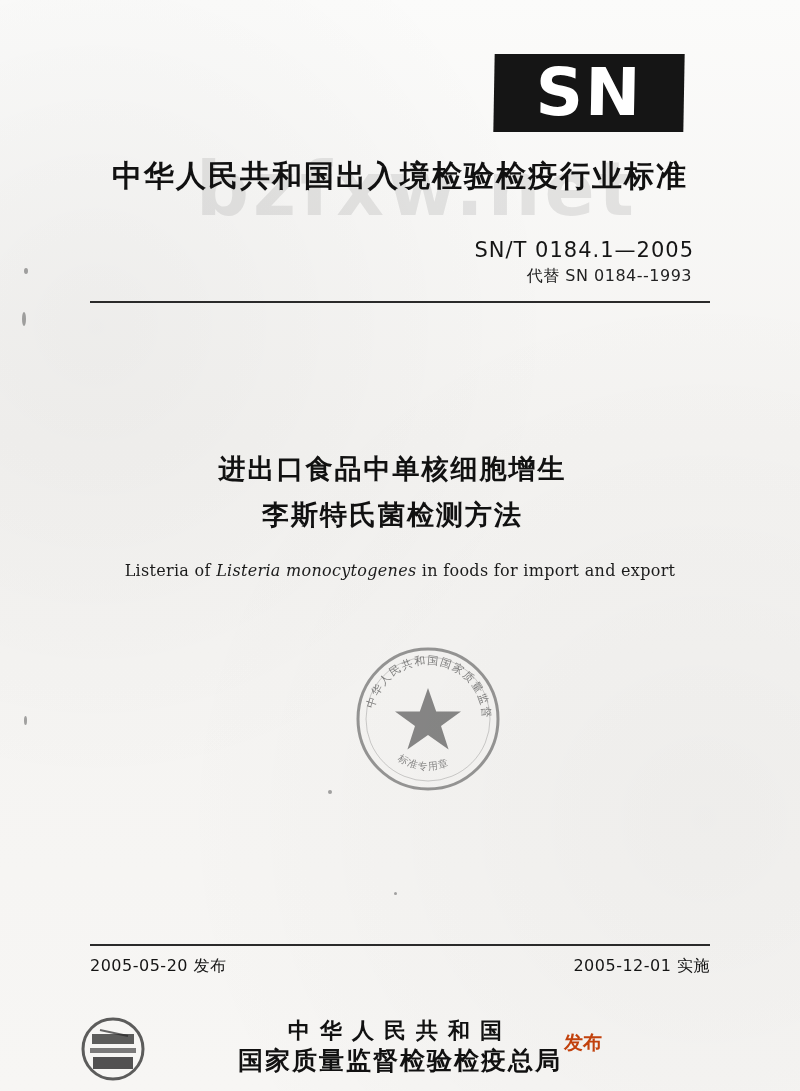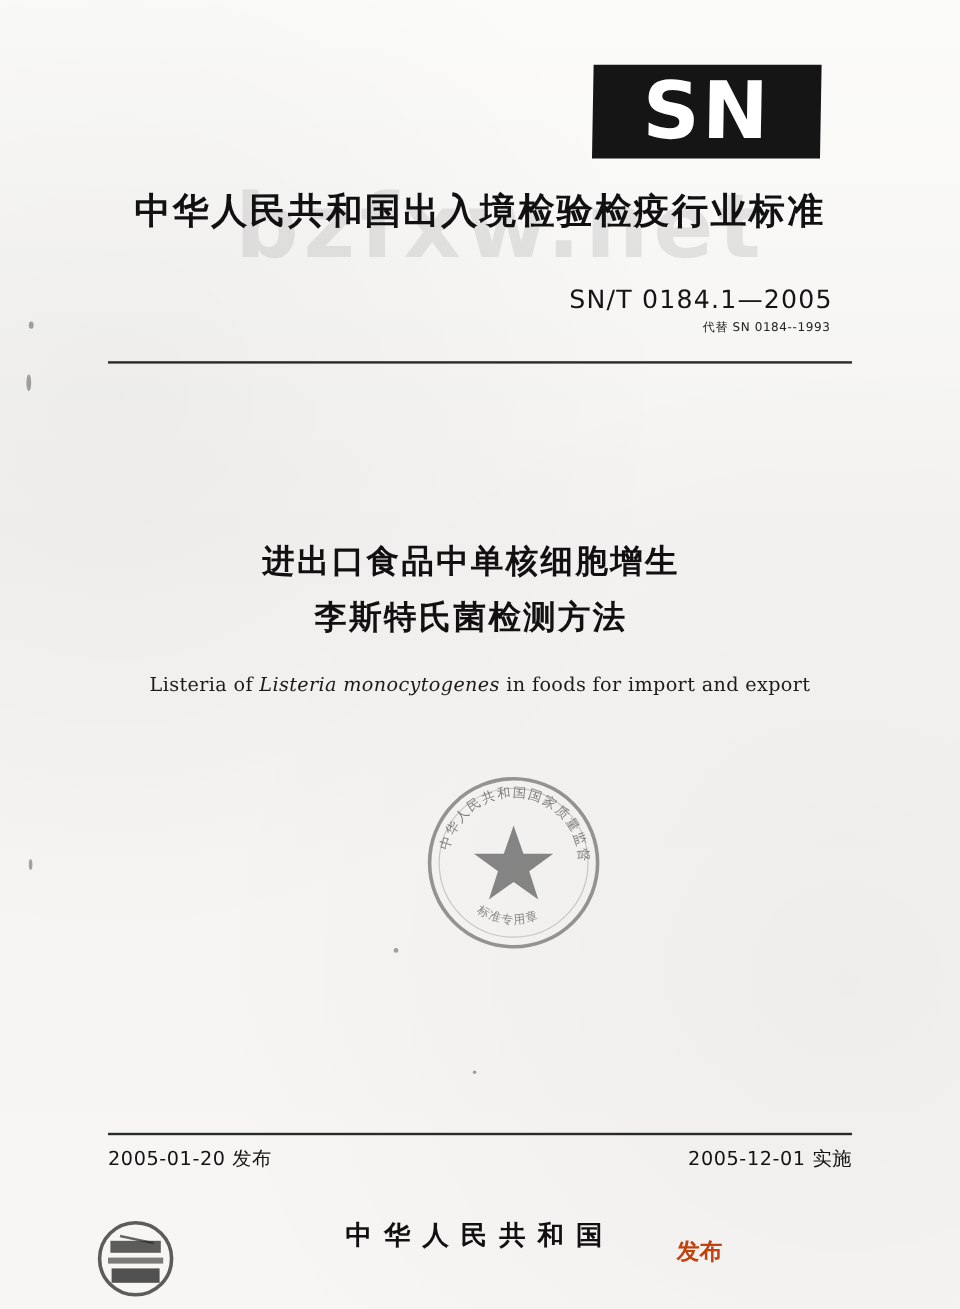--- a/index.html
+++ b/index.html
@@ -93,21 +93,21 @@
     font-size: 21px;
     letter-spacing: 1px;
     color: #151515;
   }
   .std-replace {
     position: absolute;
     right: 80px;
     top: 250px;
     text-align: right;
     font-family: "DejaVu Sans", sans-serif;
-    font-size: 10px;
+    font-size: 16px;
     letter-spacing: 0.5px;
     color: #222;
   }
 
   .rule-top {
     position: absolute;
     left: 62px;
     right: 62px;
     top: 285px;
     border-top: 2px solid #2a2a2a;
@@ -259,33 +259,34 @@
         <textPath href="#sealTop" startOffset="6%">中华人民共和国国家质量监督检验检疫</textPath>
       </text>
       <path id="sealBot" d="M 28 96 A 52 52 0 0 0 122 96" fill="none"></path>
       <text font-size="10" fill="rgba(60,60,60,0.6)" font-family="DejaVu Sans, sans-serif" letter-spacing="1">
         <textPath href="#sealBot" startOffset="22%">标准专用章</textPath>
       </text>
     </svg>
 
     <div class="rule-bottom"></div>
 
-    <div class="date-left">2005-01-20 发布</div>
+    <div class="date-left">2005-05-20 发布</div>
     <div class="date-right">2005-12-01 实施</div>
 
     <svg class="emblem" viewBox="0 0 66 66">
       <circle cx="33" cy="33" r="30" fill="none" stroke="rgba(40,40,40,0.75)" stroke-width="3"></circle>
       <rect x="12" y="18" width="42" height="10" fill="rgba(40,40,40,0.75)"></rect>
       <rect x="10" y="32" width="46" height="5" fill="rgba(40,40,40,0.6)"></rect>
       <rect x="13" y="41" width="40" height="12" fill="rgba(40,40,40,0.8)"></rect>
       <line x1="20" y1="14" x2="48" y2="20" stroke="rgba(40,40,40,0.7)" stroke-width="2"></line>
     </svg>
 
     <div class="issuer">
       <div class="l1">中华人民共和国</div>
+      <div class="l2">国家质量监督检验检疫总局</div>
     </div>
     <div class="issue-verb">发布</div>
 
     <div class="speck" style="left:-4px; top:252px; width:4px; height:6px;"></div>
     <div class="speck" style="left:-6px; top:296px; width:4px; height:14px;"></div>
     <div class="speck" style="left:-4px; top:700px; width:3px; height:9px;"></div>
     <div class="speck" style="left:300px; top:774px; width:4px; height:4px;"></div>
     <div class="speck" style="left:366px; top:876px; width:3px; height:3px;"></div>
   </div>
 </div>

